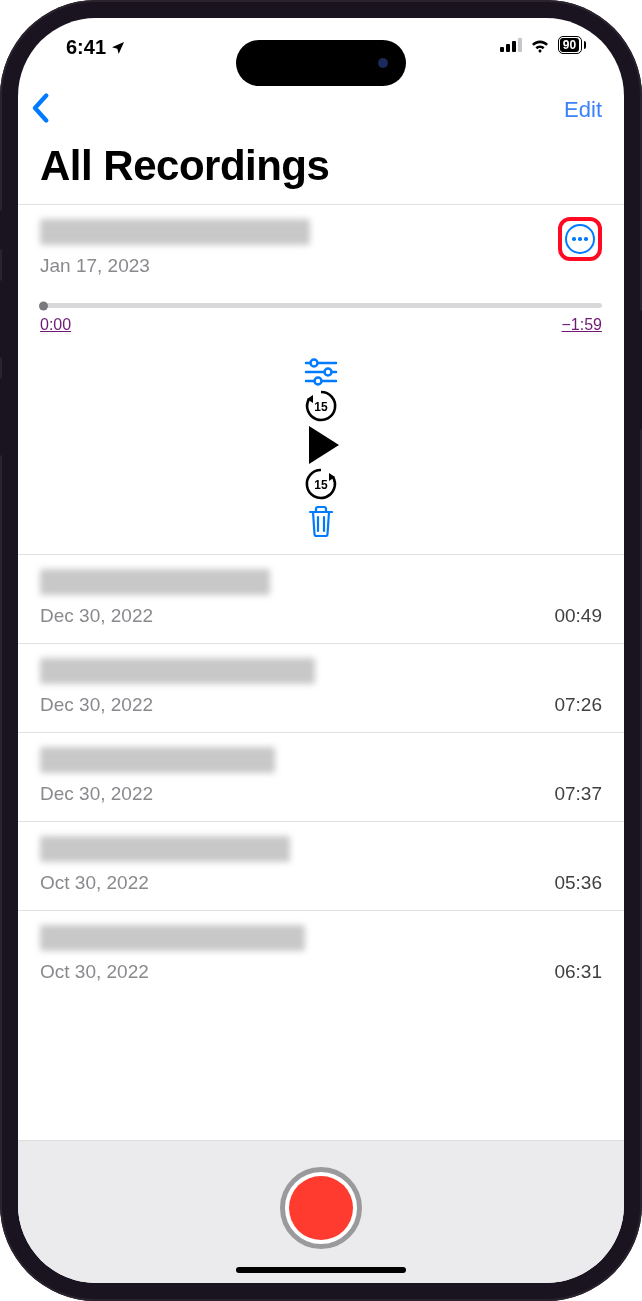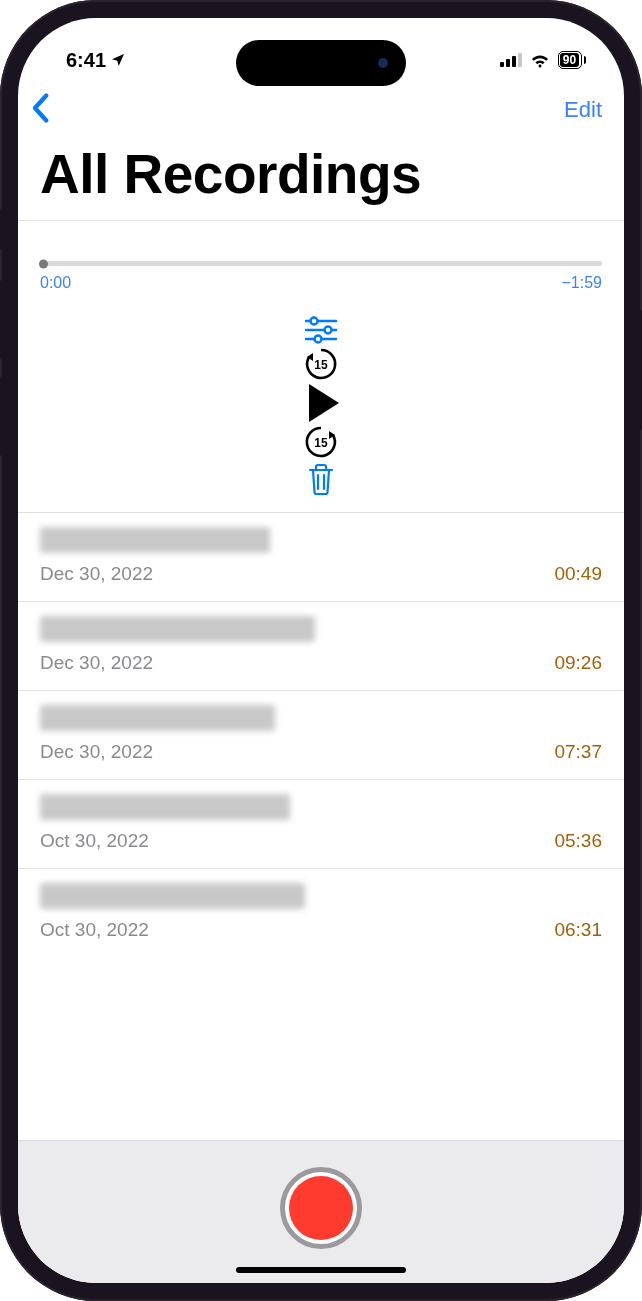--- a/index.html
+++ b/index.html
@@ -45,21 +45,21 @@
     position:absolute;
     right:18px; top:50%;
     transform:translateY(-50%);
     width:10px;height:10px;border-radius:50%;
     background:#1a2a5a;
   }
   
   .status-bar {
     height: 66px;
     display: flex;
-    align-items: center;
+    align-items: flex-start;
     justify-content: space-between;
     padding: 18px 38px 0 48px;
     font-size: 20px;
     font-weight: 600;
   }
   .status-left { display:flex; align-items:center; gap:4px; }
   .status-right { display:flex; align-items:center; gap:8px; }
   .loc-arrow svg, .signal svg, .wifi svg { display:block; }
   .battery {
     display:flex; align-items:center; gap:2px;
@@ -77,21 +77,21 @@
   .battery-tip{width:2.5px;height:8px;background:#000;border-radius:0 2px 2px 0;}
   
   .nav {
     display:flex;align-items:center;justify-content:space-between;
     padding: 6px 22px 2px 12px;
     height:48px;
   }
   .nav-back { color:#007aff; }
   .nav-edit { color:#3b82f6; font-size:22px; }
   .title {
-    font-size:55px; font-weight:800; padding:10px 22px 14px; letter-spacing:-0.5px;
+    font-size:42px; font-weight:800; padding:10px 22px 14px; letter-spacing:-0.5px;
   }
   .divider{height:1px;background:#e1e1e3;}
   
   .expanded {
     padding:14px 22px 16px;
   }
   .expanded-head{display:flex;align-items:flex-start;justify-content:space-between;}
   .blur-name{
     height:26px;border-radius:2px;
     background:#c8c8c8;
@@ -115,40 +115,40 @@
     display:flex;align-items:center;justify-content:center;gap:2.5px;
   }
   .more-circle span{width:3.5px;height:3.5px;border-radius:50%;background:#007aff;}
   
   .scrubber{margin-top:26px;}
   .track{height:5px;background:#d9d9dc;border-radius:3px;position:relative;}
   .thumb{
     position:absolute;left:0;top:50%;transform:translate(-1px,-50%);
     width:9px;height:9px;border-radius:50%;background:#7a7a7e;
   }
-  .time-row{display:flex;justify-content:space-between;margin-top:8px;color:#3b82f6;font-size:16px;}
+  .time-row{display:flex;justify-content:space-between;margin-top:8px;color:#701a75;font-size:16px;text-decoration:underline;}
   
   .controls{
     display:flex;align-items:center;justify-content:space-between;
     margin-top:24px;padding:0 2px;flex-direction:column;
   }
   .ctrl-btn{display:flex;align-items:center;justify-content:center;}
   .play-tri{
     width:0;height:0;border-left:30px solid #000;border-top:19px solid transparent;border-bottom:19px solid transparent;
     margin-left:6px;
   }
   
   .list{flex:1;overflow:hidden;}
   .item{
     padding:14px 22px 16px;
     border-top:1px solid #e1e1e3;
   }
   .item-row{display:flex;align-items:flex-end;justify-content:space-between;margin-top:10px;}
   .item-date{color:#8a8a8e;font-size:19px;}
-  .item-dur{color:#a16207;font-size:19px;}
+  .item-dur{color:#404040;font-size:19px;}
   
   .bottom{
     background:#ebebed;
     padding:26px 0 34px;
     display:flex;justify-content:center;align-items:center;
     border-top:1px solid #dcdcdf;
   }
   .record-outer{
     width:82px;height:82px;border-radius:50%;border:5px solid #9a9a9d;background:#fff;
     display:flex;align-items:center;justify-content:center;
@@ -216,20 +216,33 @@
             <path d="M12 2 L3 12 L12 22" stroke="#007aff" stroke-width="3.4" fill="none" stroke-linecap="round" stroke-linejoin="round"></path>
           </svg>
       </span>
       <span class="nav-edit">Edit</span>
     </div>
 
     <div class="title">All Recordings</div>
     <div class="divider"></div>
 
     <div class="expanded">
+      <div class="expanded-head">
+        <div>
+          <div class="blur-name w1"></div>
+          <div class="exp-date">Jan 17, 2023</div>
+        </div>
+        <div class="more-highlight">
+          <div class="more-circle">
+            <span></span>
+              <span></span>
+              <span></span>
+          </div>
+        </div>
+      </div>
 
       <div class="scrubber">
         <div class="track">
             <div class="thumb"></div>
           </div>
         <div class="time-row">
           <span>0:00</span>
           <span>−1:59</span>
         </div>
       </div>
@@ -275,21 +288,21 @@
         <div class="blur-name w2"></div>
         <div class="item-row">
           <span class="item-date">Dec 30, 2022</span>
           <span class="item-dur">00:49</span>
         </div>
       </div>
       <div class="item">
         <div class="blur-name w3"></div>
         <div class="item-row">
           <span class="item-date">Dec 30, 2022</span>
-          <span class="item-dur">09:26</span>
+          <span class="item-dur">07:26</span>
         </div>
       </div>
       <div class="item">
         <div class="blur-name w4"></div>
         <div class="item-row">
           <span class="item-date">Dec 30, 2022</span>
           <span class="item-dur">07:37</span>
         </div>
       </div>
       <div class="item">

